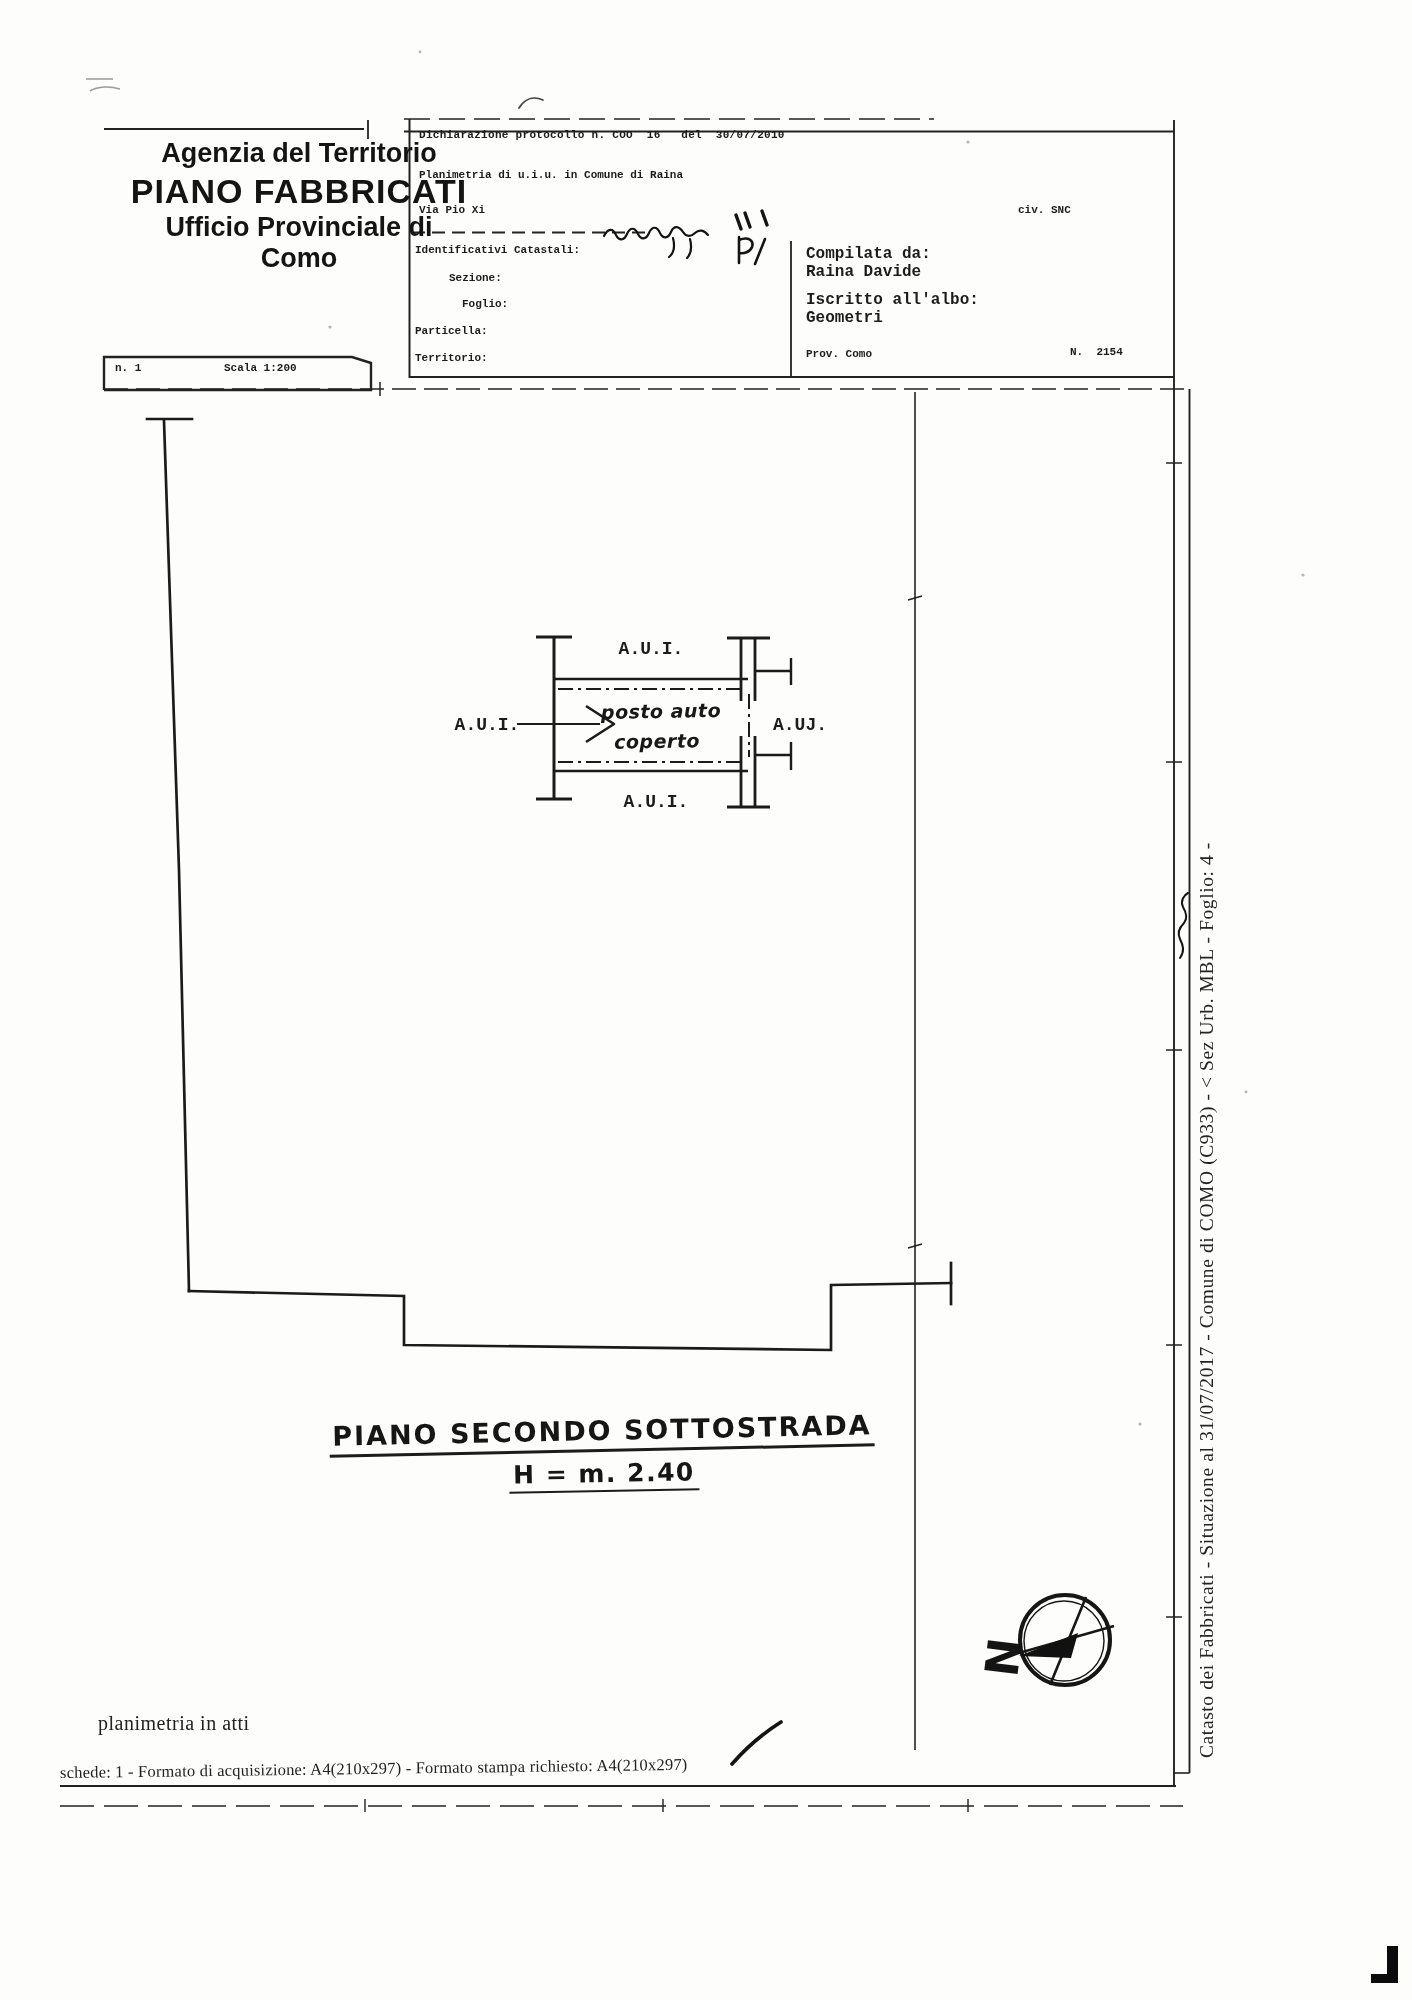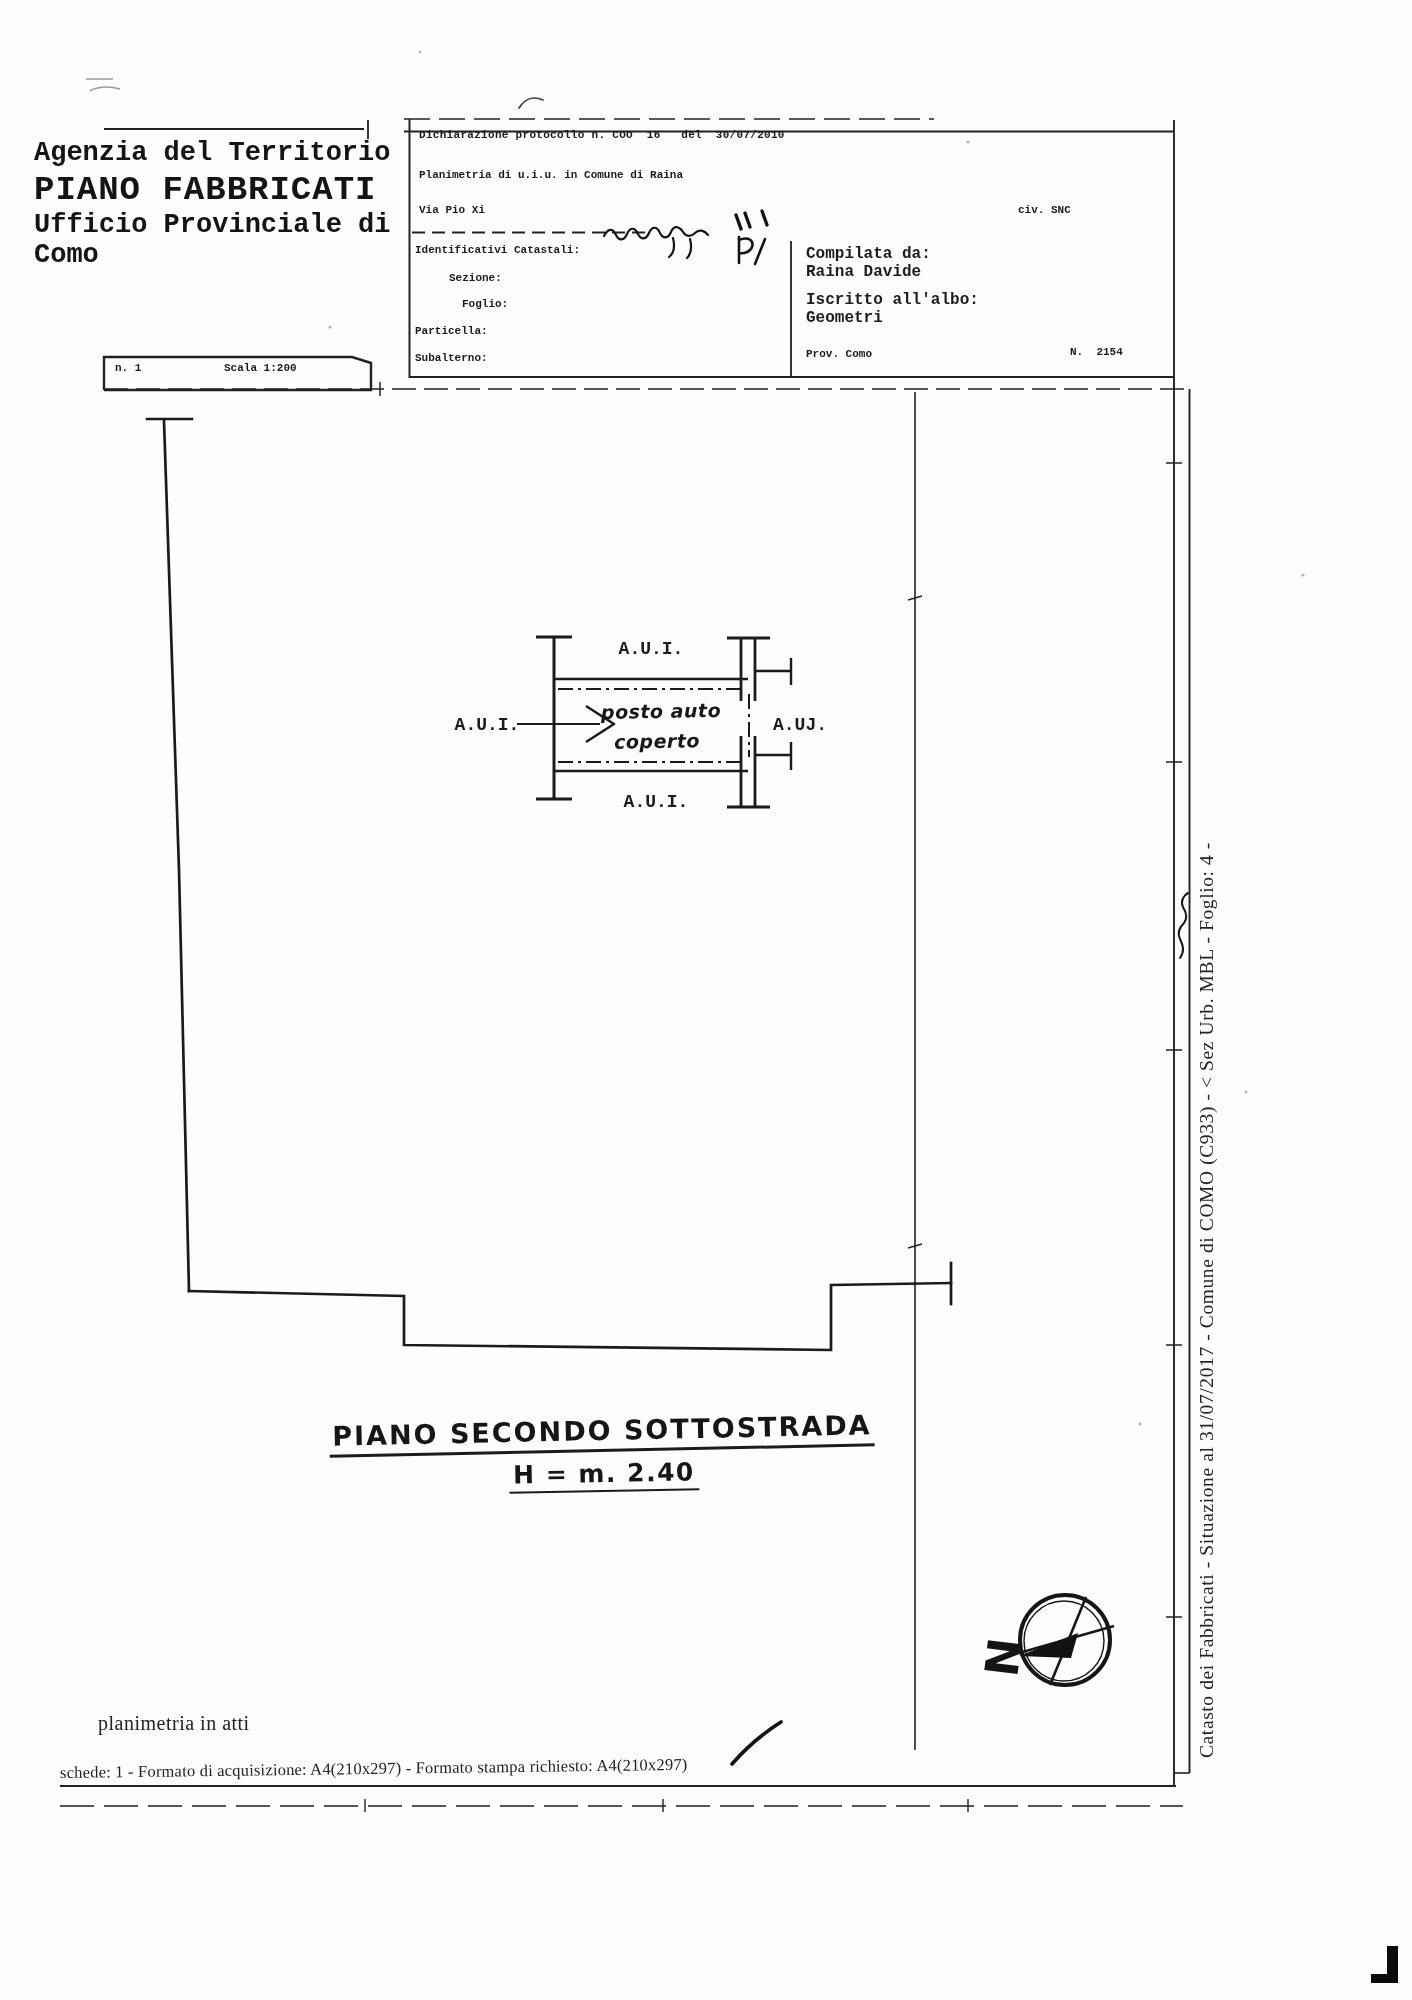--- a/index.html
+++ b/index.html
@@ -2,22 +2,22 @@
 <html><head>
 <meta charset="utf-8">
 <style>
   html,body{margin:0;padding:0;background:#e8e8e8;}
   #page{position:relative;width:1412px;height:2000px;background:#fdfdfb;overflow:hidden;
         font-family:"Liberation Mono",monospace;color:#1c1c1c;}
   .t{position:absolute;font-family:"Liberation Mono",monospace;font-weight:700;
      color:#1c1c1c;white-space:pre;font-size:11px;line-height:1.1;}
   .sm{font-size:16px;}
   .ctr{transform:translateX(-50%);}
-  .agency{position:absolute;left:34px;top:138px;width:530px;
-          font-family:Liberation Mono, monospace;font-weight:700;color:#141414;}
+  .agency{position:absolute;left:34px;top:138px;width:530px;text-align:center;
+          font-family:Liberation Sans, sans-serif;font-weight:700;color:#141414;}
   .agency .l1{font-size:27px;}
   .agency .l2{font-size:34px;font-weight:800;letter-spacing:1px;margin-top:3px;}
   .agency .l3{font-size:27px;margin-top:1px;}
   .agency .l4{font-size:27px;}
   .areaLabel{font-size:18px;}
   .room{position:absolute;font-family:"DejaVu Sans",sans-serif;font-style:oblique;
         font-weight:600;font-size:19px;color:#181818;letter-spacing:.5px;}
   .floorTitle{position:absolute;font-family:"DejaVu Sans",sans-serif;font-weight:600;
         font-size:27px;letter-spacing:2px;color:#161616;border-bottom:3px solid #1c1c1c;
         padding:0 3px 3px;transform:translateX(-50%) rotate(-1.2deg);white-space:nowrap;}
@@ -126,21 +126,21 @@
 
   <div class="t" style="left:419px;top:129px;letter-spacing:.3px">Dichiarazione protocollo n. COO  16   del  30/07/2010</div>
   <div class="t" style="left:419px;top:169px">Planimetria di u.i.u. in Comune di Raina</div>
   <div class="t" style="left:419px;top:204px">Via Pio Xi</div>
   <div class="t" style="left:1018px;top:204px">civ. SNC</div>
 
   <div class="t" style="left:415px;top:244px">Identificativi Catastali:</div>
   <div class="t" style="left:449px;top:272px">Sezione:</div>
   <div class="t" style="left:462px;top:298px">Foglio:</div>
   <div class="t" style="left:415px;top:325px">Particella:</div>
-  <div class="t" style="left:415px;top:352px">Subalterno:</div>
+  <div class="t" style="left:415px;top:352px">Territorio:</div>
 
   <div class="t sm" style="left:806px;top:246px">Compilata da:</div>
   <div class="t sm" style="left:806px;top:264px">Raina Davide</div>
   <div class="t sm" style="left:806px;top:292px">Iscritto all'albo:</div>
   <div class="t sm" style="left:806px;top:310px">Geometri</div>
   <div class="t" style="left:806px;top:348px">Prov. Como</div>
   <div class="t" style="left:1070px;top:346px">N.  2154</div>
 
   <div class="t ctr areaLabel" style="left:651px;top:640px">A.U.I.</div>
   <div class="t ctr areaLabel" style="left:487px;top:716px">A.U.I.</div>

